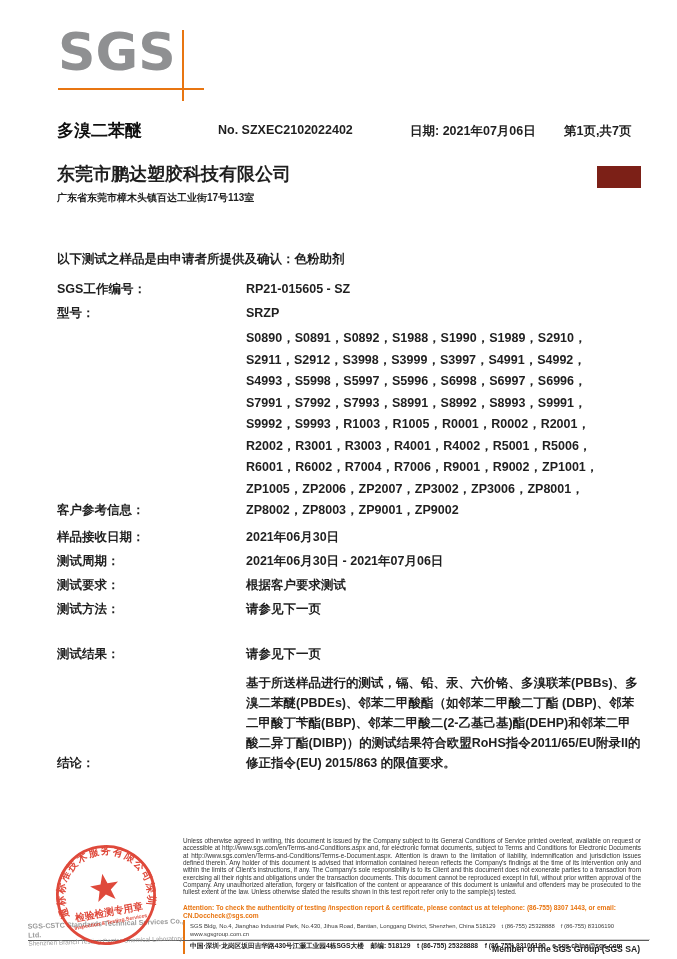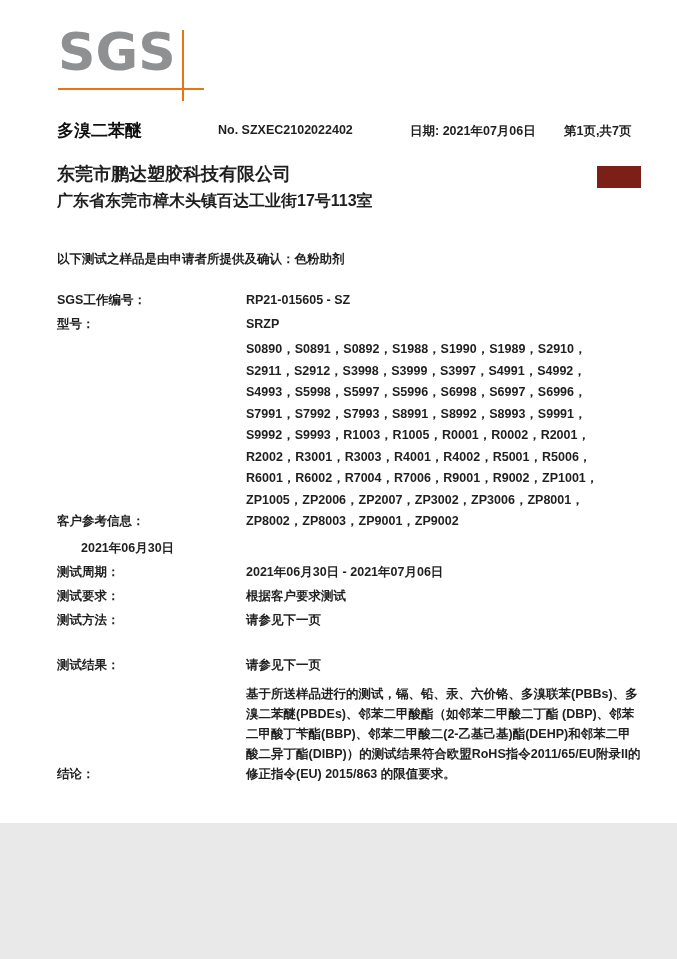--- a/index.html
+++ b/index.html
@@ -1,39 +1,39 @@
 <!DOCTYPE html>
 <html><head>
 <meta charset="utf-8">
 <style>
   html,body{margin:0;padding:0;background:#e9e9e9;}
   .page{
-    position:relative;width:677px;height:823px;margin:0 auto;background:#ffffff;
+    position:relative;width:677px;height:959px;margin:0 auto;background:#ffffff;
     font-family:"Liberation Sans",sans-serif;color:#1f1f1f;overflow:hidden;
     box-shadow:0 0 2px rgba(0,0,0,.25);
   }
   
   .logo-text{
     position:absolute;left:58px;top:24px;
     font-family:"DejaVu Sans",sans-serif;font-weight:700;
     font-size:52px;line-height:1.1;color:#8f9092;letter-spacing:0px;
   }
   .logo-hline{position:absolute;left:58px;top:88px;width:146px;height:2px;background:#e87511;}
   .logo-vline{position:absolute;left:182px;top:30px;width:2px;height:71px;background:#e87511;}
   
   .title{position:absolute;left:57px;top:119px;font-size:17px;font-weight:700;color:#101010;}
   .report-no{position:absolute;left:218px;top:123px;font-size:12.5px;font-weight:600;}
   .report-date{position:absolute;left:410px;top:123px;font-size:12.5px;font-weight:600;text-align:right;}
   .page-info{position:absolute;left:564px;top:123px;font-size:12.5px;font-weight:600;}
   .applicant-name{position:absolute;left:57px;top:162px;font-size:18px;font-weight:600;}
-  .applicant-address{position:absolute;left:57px;top:191px;font-size:16px;font-weight:600;}
+  .applicant-address{position:absolute;left:57px;top:191px;font-size:10px;font-weight:600;}
   .redaction-box{position:absolute;left:597px;top:166px;width:44px;height:22px;background:#7c2017;}
   
   .main{position:absolute;left:57px;top:250px;width:584px;font-size:12.5px;line-height:1.45;}
-  .statement{margin-bottom:23px;font-weight:600;font-family:Liberation Serif, serif;}
+  .statement{margin-bottom:12px;font-weight:600;font-family:Liberation Serif, serif;}
   .row{display:flex;margin-bottom:6px;align-items:flex-end;}
   .row .lbl{width:165px;flex:none;font-weight:600;}
   .row .val{flex:1;font-weight:600;padding-left:24px;}
   .ref-line{line-height:21.5px;}
   .row-method{margin-bottom:4px;}
   .row-result{margin-top:27px;margin-bottom:9px;}
   .row-conclusion .val{line-height:20px;}
   
   .footer-legal{
     position:absolute;left:183px;top:837px;width:458px;
@@ -100,20 +100,21 @@
         <div class="ref-line">S7991，S7992，S7993，S8991，S8992，S8993，S9991，</div>
         <div class="ref-line">S9992，S9993，R1003，R1005，R0001，R0002，R2001，</div>
         <div class="ref-line">R2002，R3001，R3003，R4001，R4002，R5001，R5006，</div>
         <div class="ref-line">R6001，R6002，R7004，R7006，R9001，R9002，ZP1001，</div>
         <div class="ref-line">ZP1005，ZP2006，ZP2007，ZP3002，ZP3006，ZP8001，</div>
         <div class="ref-line">ZP8002，ZP8003，ZP9001，ZP9002</div>
       </div>
     </div>
 
     <div class="row">
+      <div class="lbl">样品接收日期：</div>
       <div class="val">2021年06月30日</div>
     </div>
 
     <div class="row">
       <div class="lbl">测试周期：</div>
       <div class="val">2021年06月30日 - 2021年07月06日</div>
     </div>
 
     <div class="row row-requested">
       <div class="lbl">测试要求：</div>

